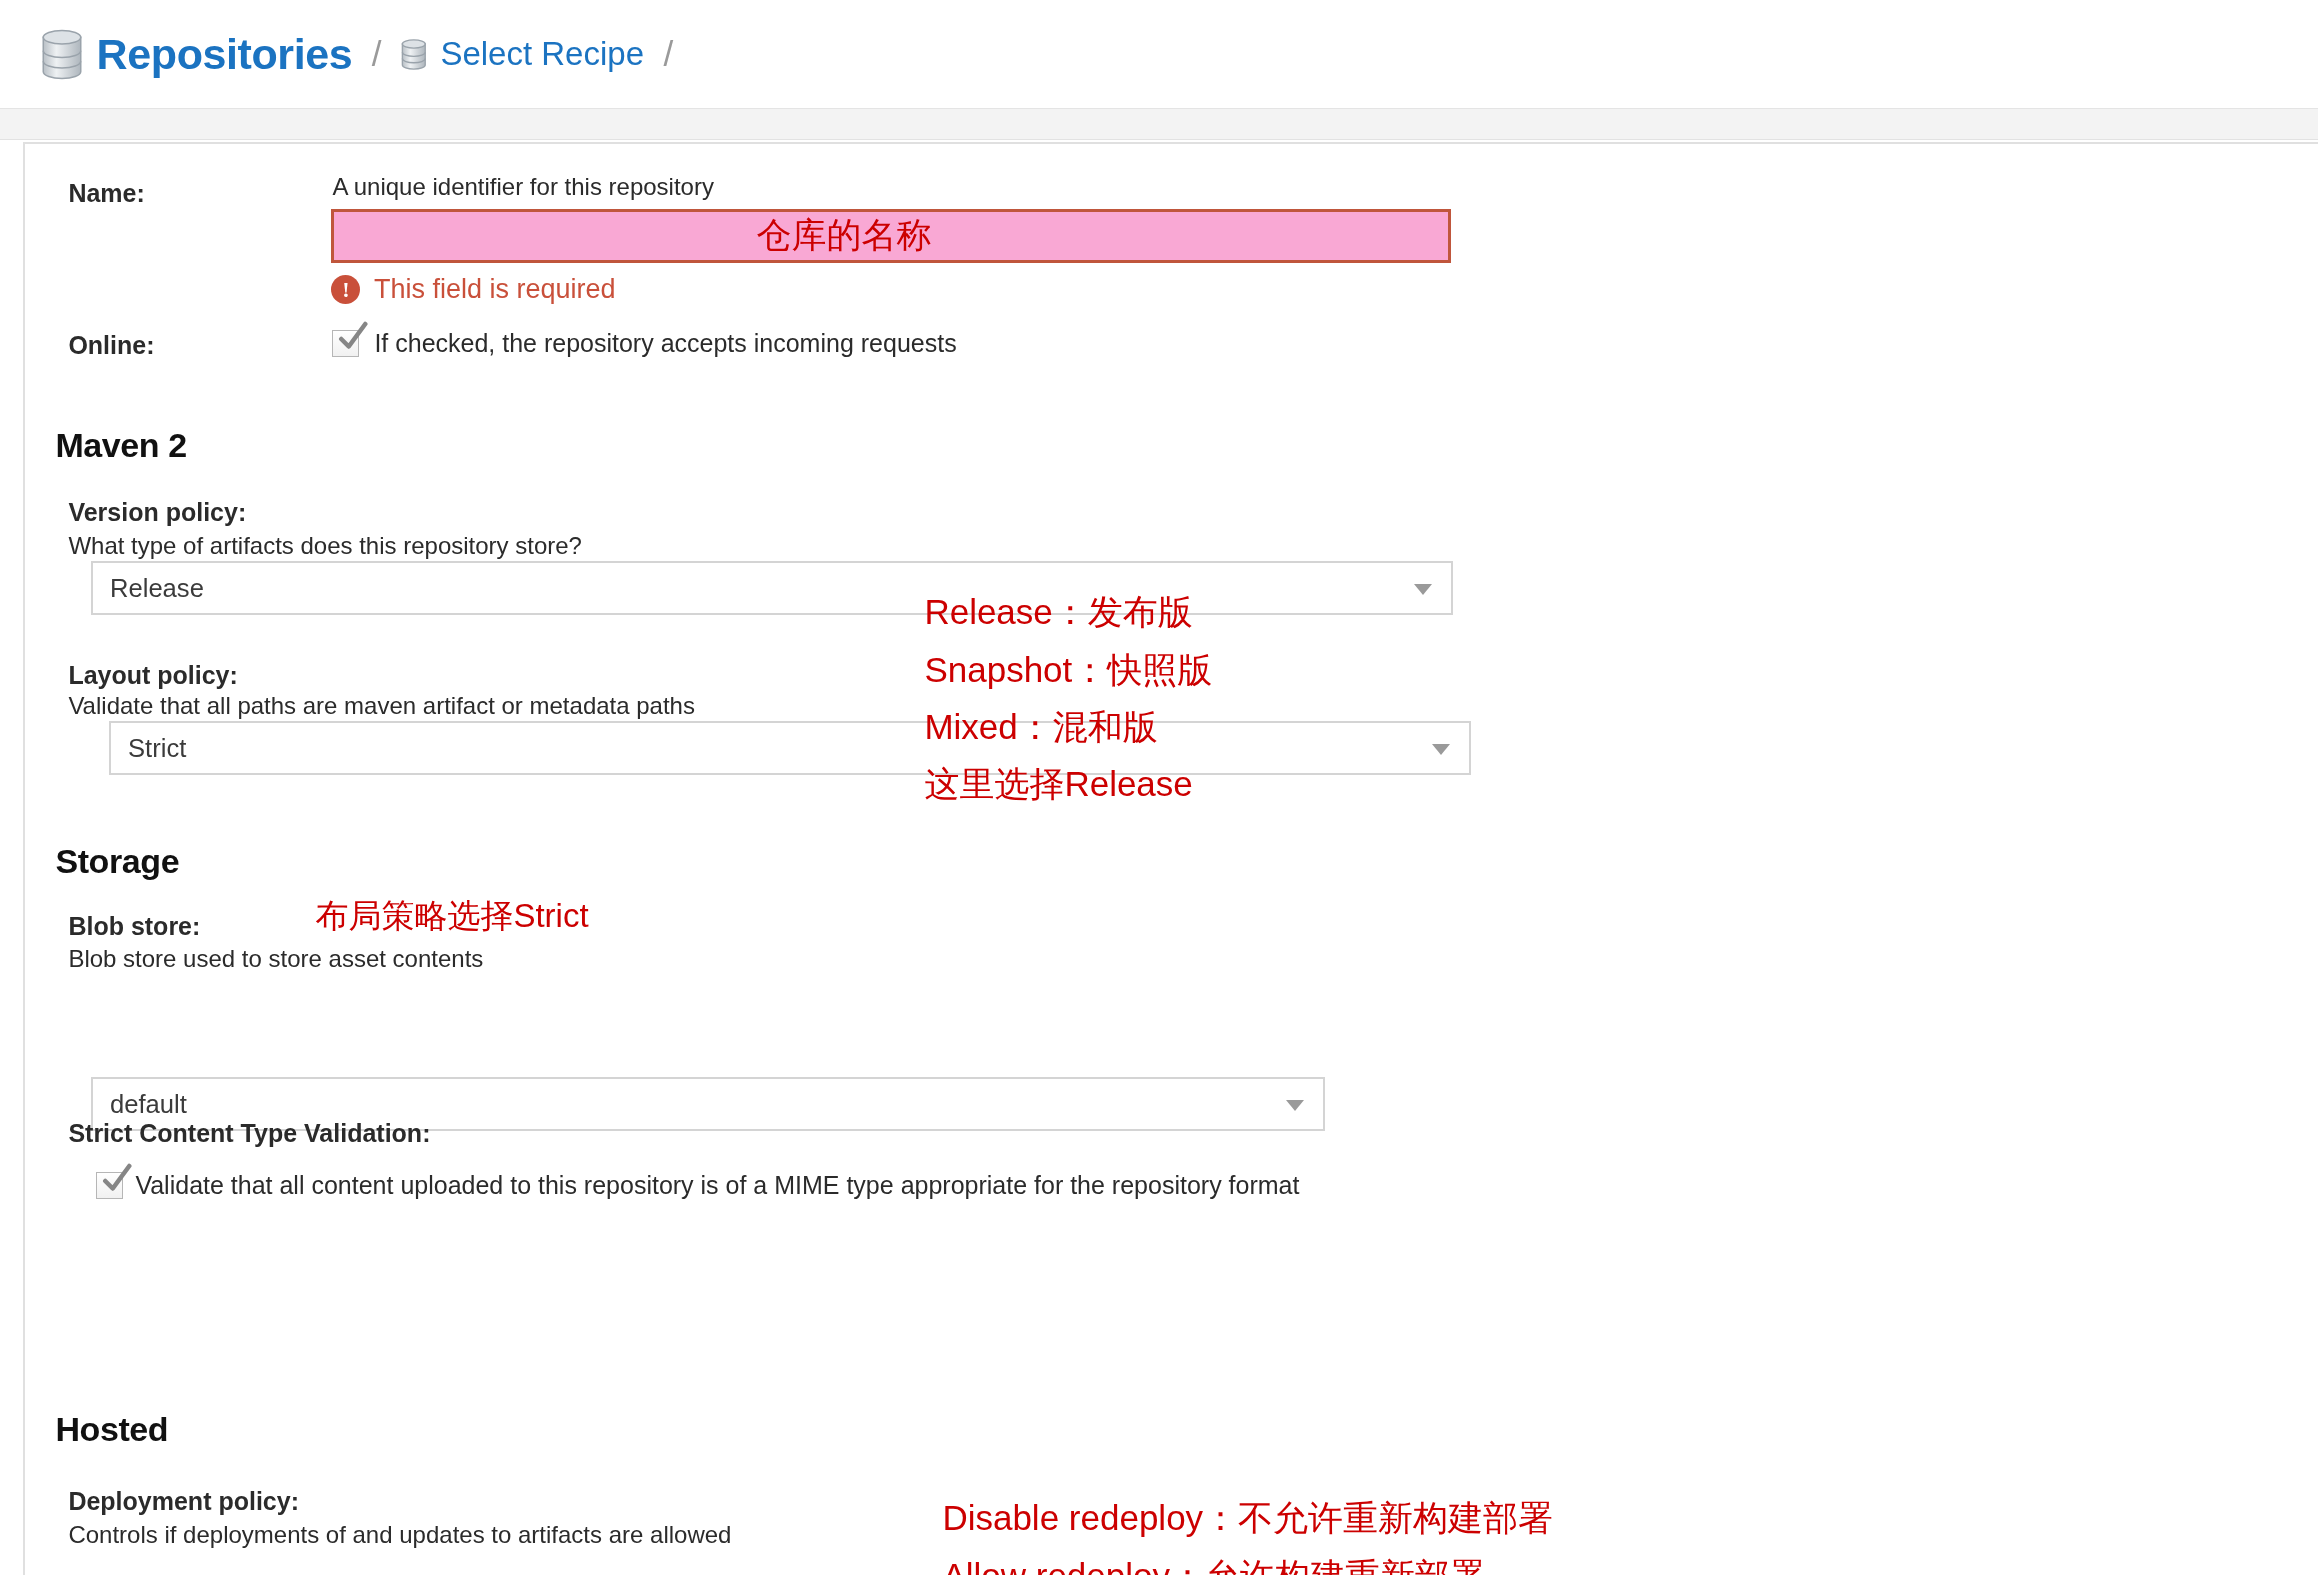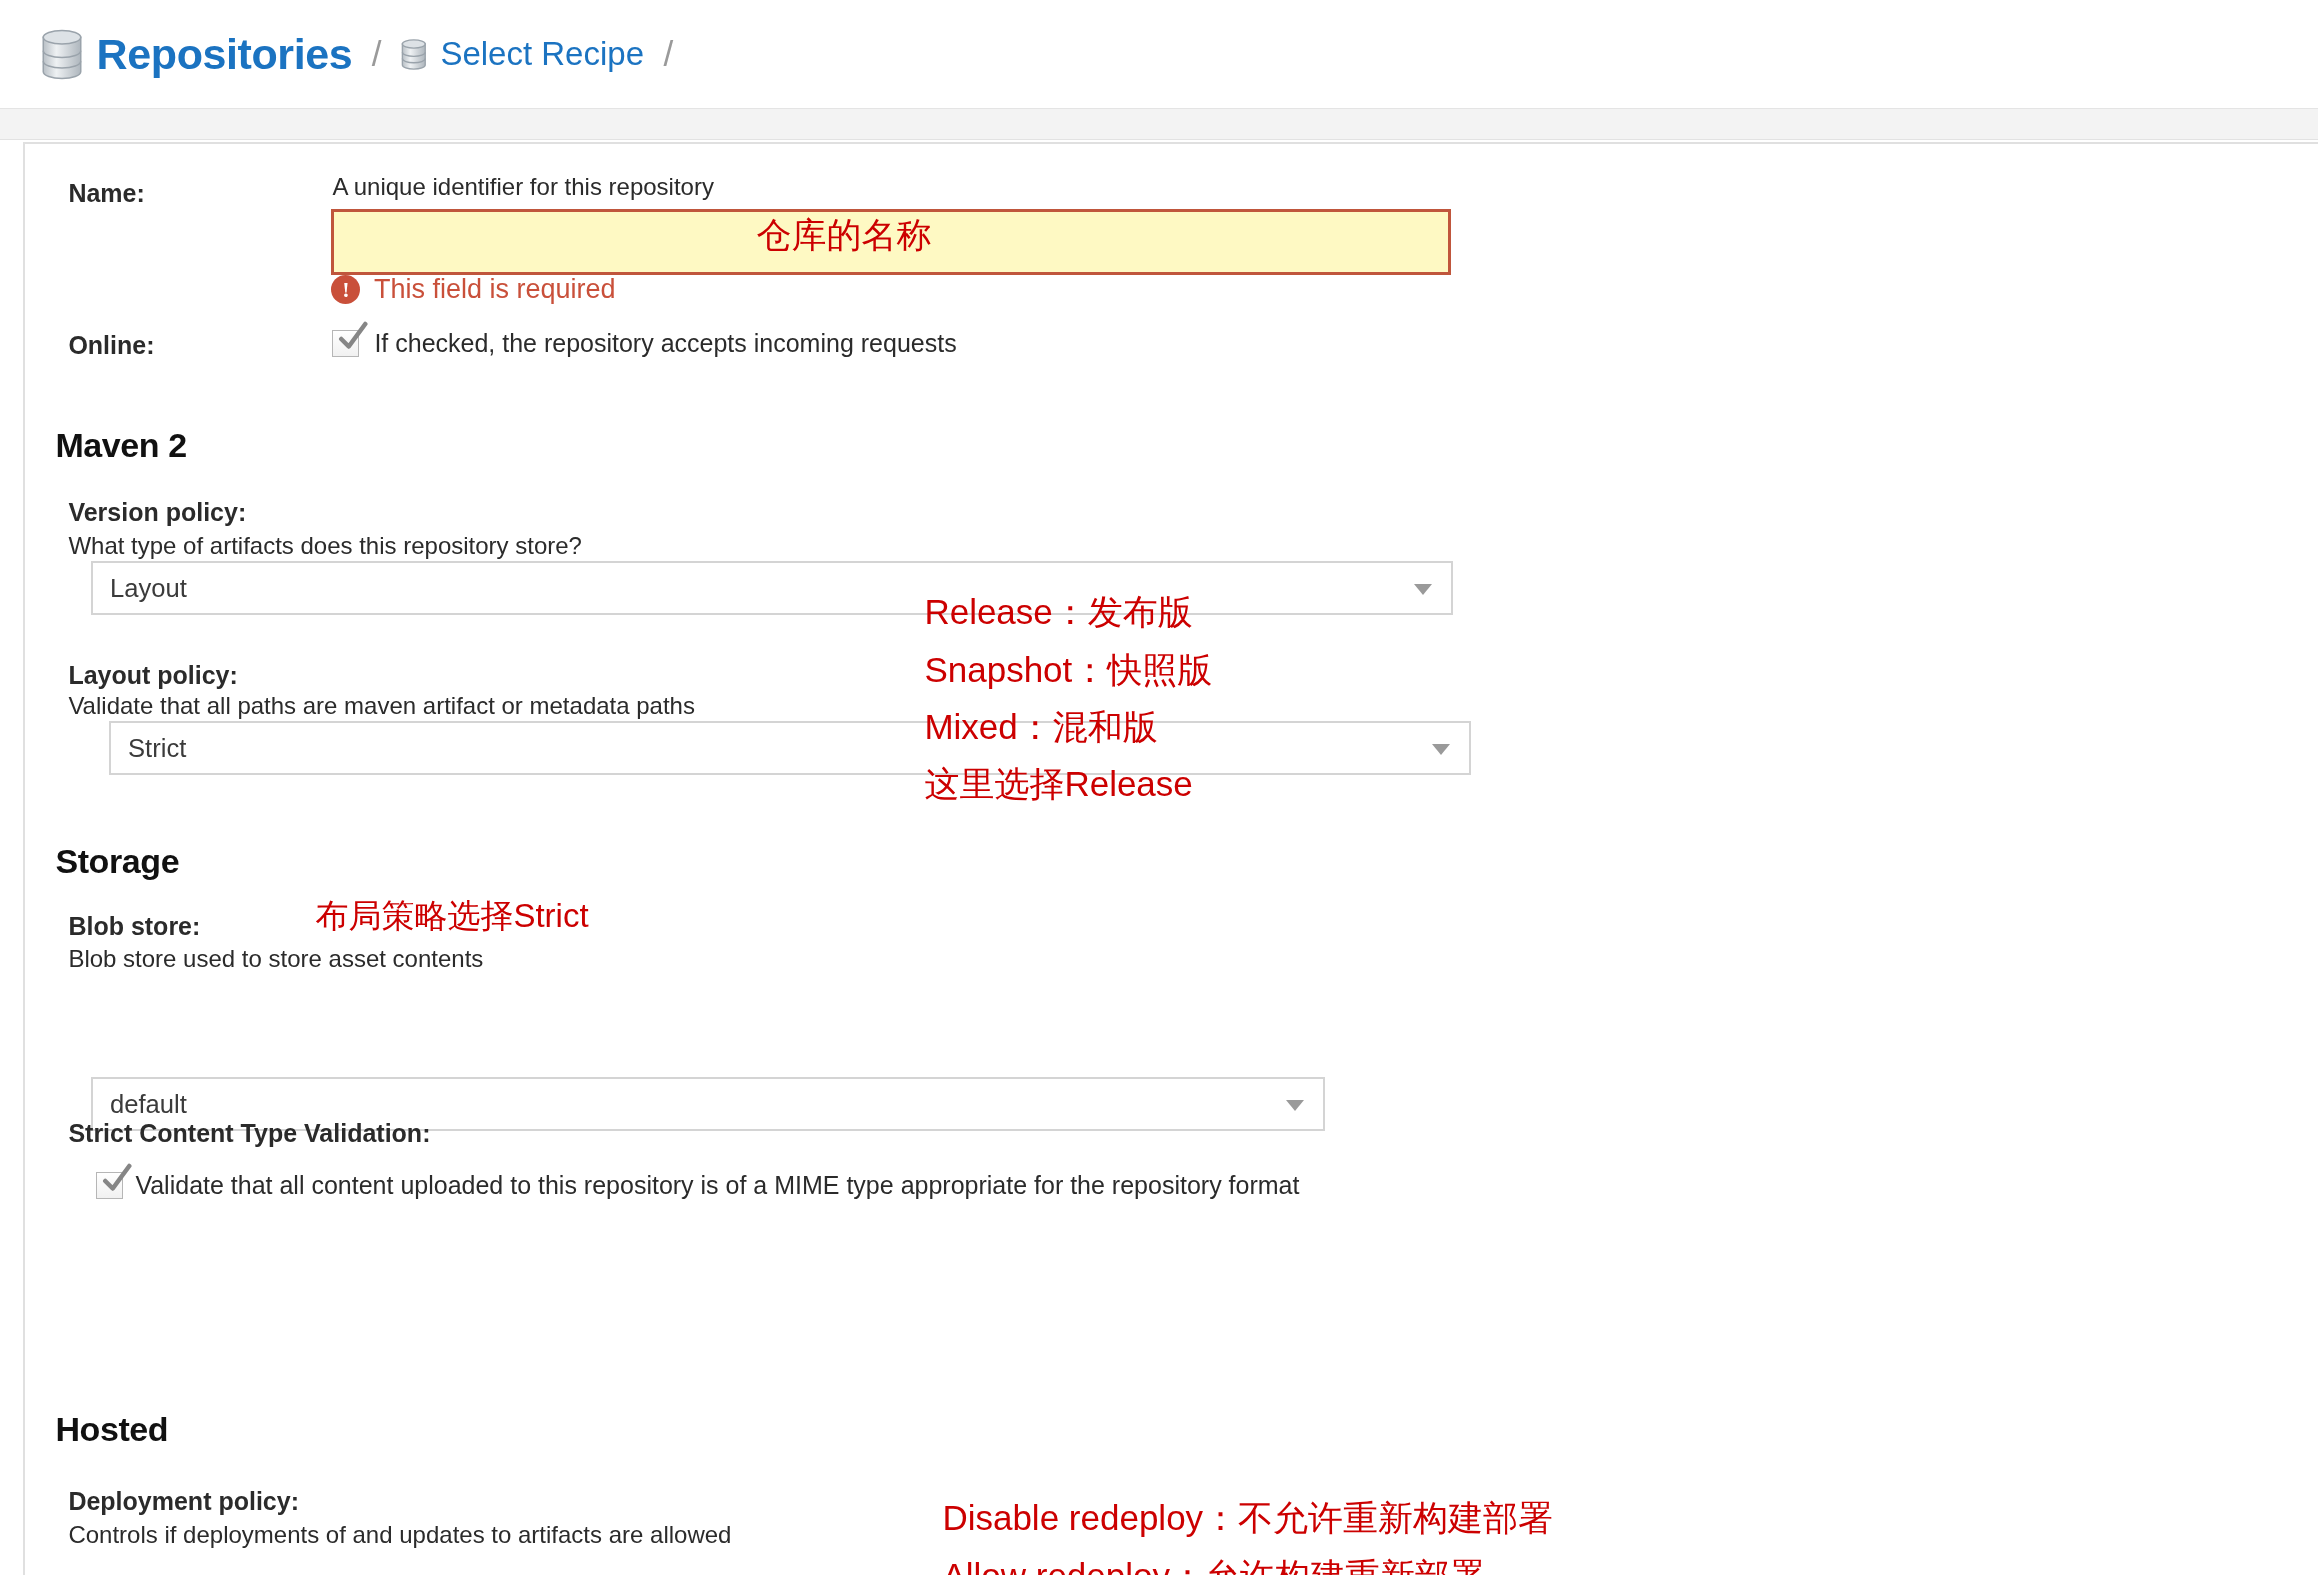--- a/index.html
+++ b/index.html
@@ -94,23 +94,23 @@
   #name-row {
     position: absolute;
     left: 0; top: 0;
     width: 100%;
   }
   #name-label { position: absolute; left: 43px; top: 35px; }
   #name-helper { position: absolute; left: 307px; top: 29px; }
   #name-input-wrap {
     position: absolute;
     left: 306px; top: 65px;
-    width: 1120px; height: 66px;
+    width: 1120px; height: 54px;
     border: 3px solid #c0563c;
-    background: #fef9c3;
+    background: #f9a8d4;
   }
   #name-input-annotation {
     position: absolute;
     left: 422px;
     top: 4.5px;
     font-size: 35px;
     color: #cc0000;
     white-space: nowrap;
   }
   #name-error {
@@ -297,21 +297,21 @@
       <span id="online-check-label">If checked, the repository accepts incoming requests</span>
     </div>
   </div>
 
   <div id="maven-section">
     <div class="section-title" id="maven-title">Maven 2</div>
 
     <div class="row-label" id="version-policy-label">Version policy:</div>
     <div class="helper" id="version-policy-helper">What type of artifacts does this repository store?</div>
     <div class="select-box" id="version-policy-select">
-      <span class="select-value">Layout</span>
+      <span class="select-value">Release</span>
       <span class="select-arrow"></span>
     </div>
 
     <div class="row-label" id="layout-policy-label">Layout policy:</div>
     <div class="helper" id="layout-policy-helper">Validate that all paths are maven artifact or metadata paths</div>
     <div class="select-box" id="layout-policy-select">
       <span class="select-value">Strict</span>
       <span class="select-arrow"></span>
     </div>
   </div>

